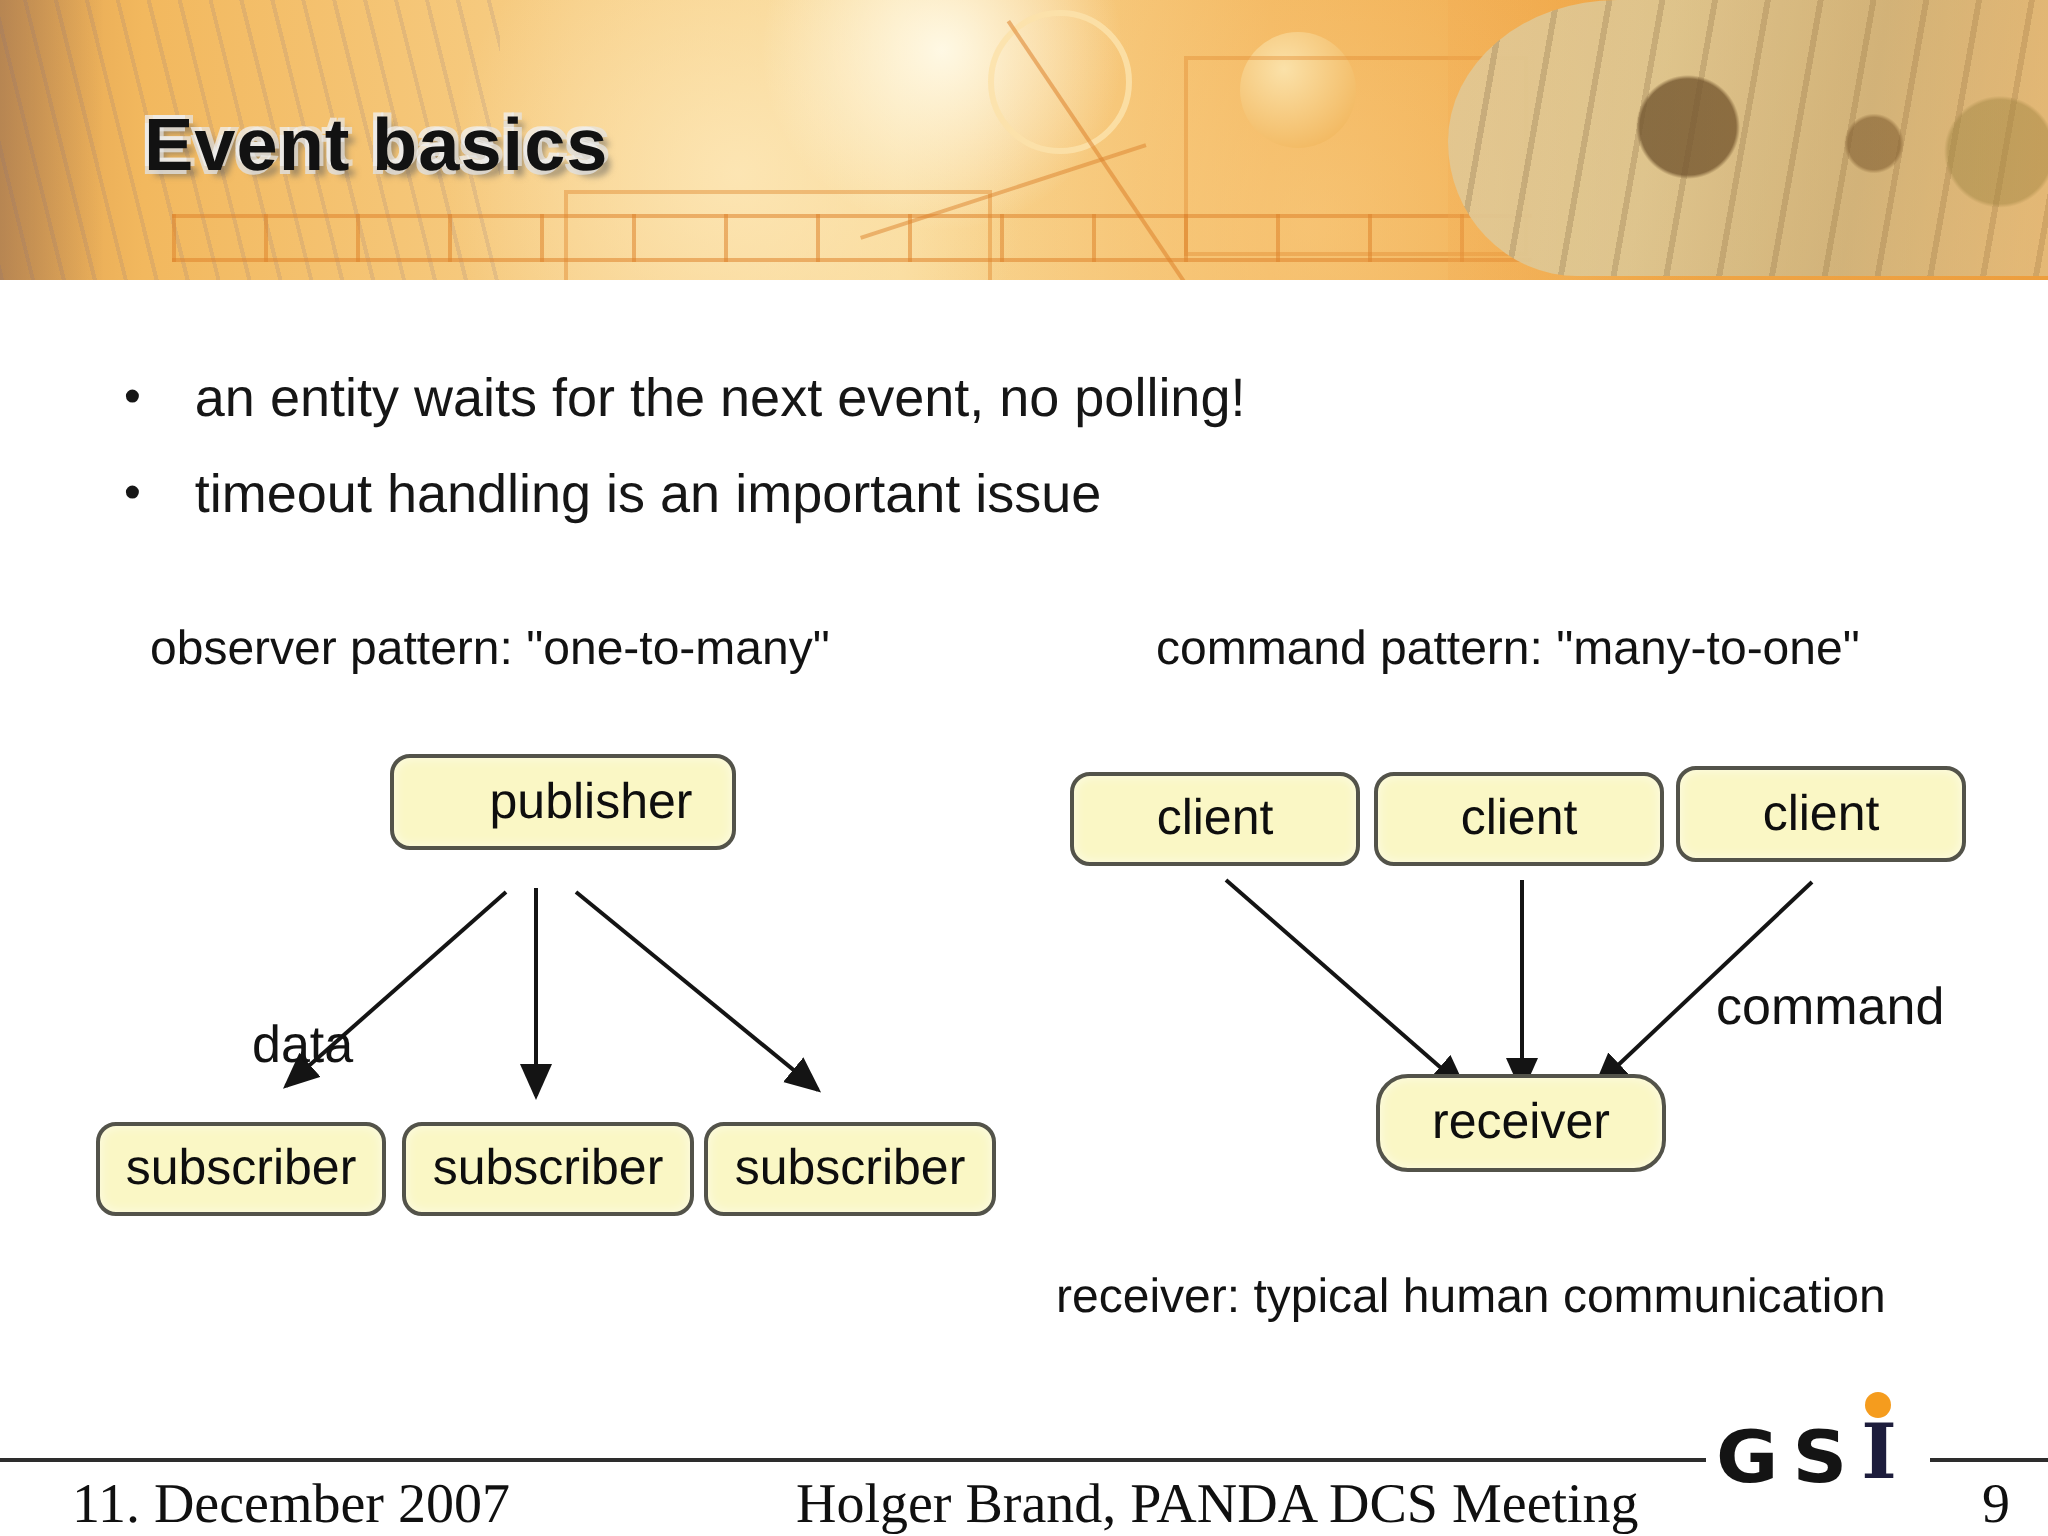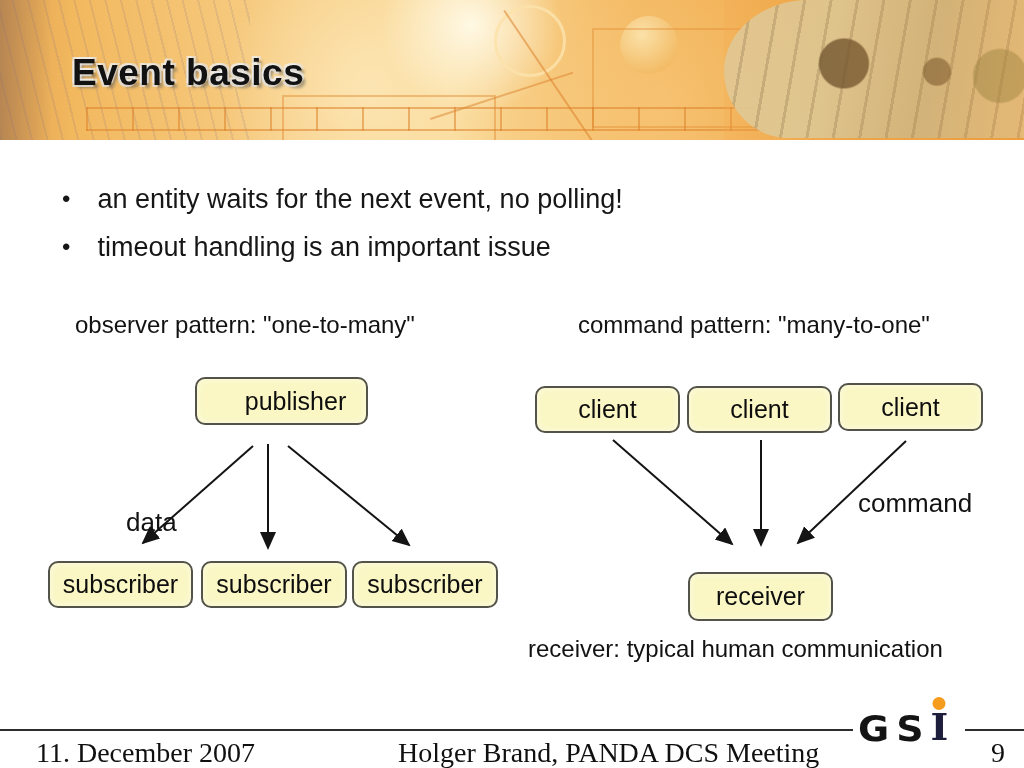--- a/index.html
+++ b/index.html
@@ -65,21 +65,21 @@
   .node{position:absolute;background:#FAF7C5;border:2px solid #53534a;border-radius:10px;
       display:flex;align-items:center;justify-content:center;font-size:25px;color:#0e0e0e;
       box-shadow:inset 0 0 6px rgba(255,255,255,.6);}
   #publisher{left:195px;top:377px;width:141px;height:44px;padding-left:28px;}
   #sub1{left:48px;top:561px;width:141px;height:43px;}
   #sub2{left:201px;top:561px;width:142px;height:43px;}
   #sub3{left:352px;top:561px;width:142px;height:43px;}
   #client1{left:535px;top:386px;width:141px;height:43px;}
   #client2{left:687px;top:386px;width:141px;height:43px;}
   #client3{left:838px;top:383px;width:141px;height:44px;}
-  #receiver{left:688px;top:572px;width:141px;height:45px;}
+  #receiver{left:688px;top:537px;width:141px;height:45px;border-radius:16px;}
 
   .arrows{position:absolute;left:0;top:0;pointer-events:none;}
 
   
   .example{position:absolute;font-size:24px;line-height:31px;color:#121212;}
   #example-left{left:58px;top:633px;}
   #example-right{left:528px;top:633px;}
   .blue{color:#0f0fe8;}
   .it{font-style:italic;}
 

